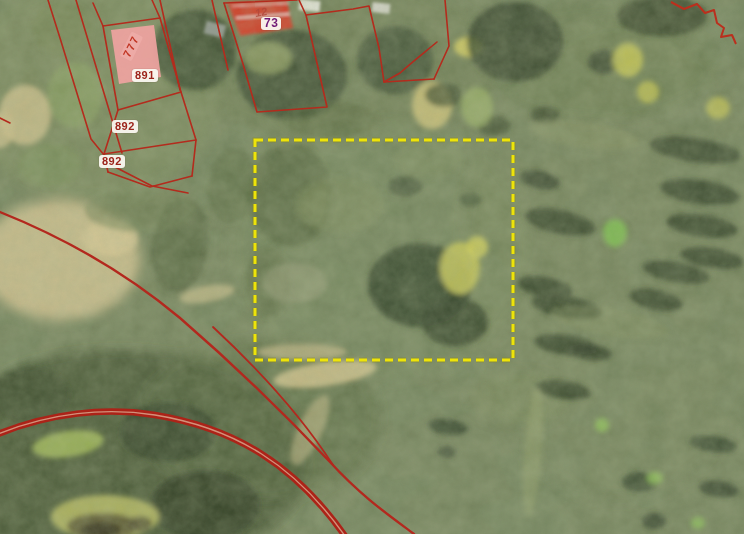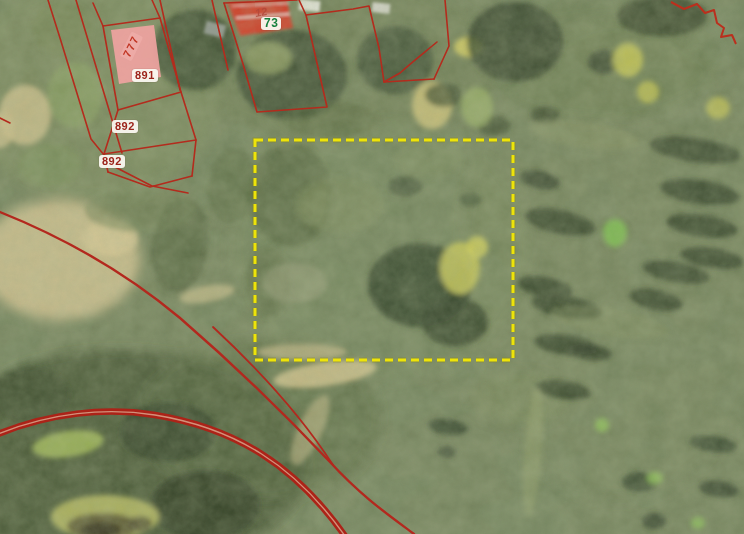--- a/index.html
+++ b/index.html
@@ -210,15 +210,15 @@
       <rect x="255" y="140" width="258" height="220" fill="none" stroke="#eee409" stroke-width="3" stroke-dasharray="8 5"></rect>
     </g>
   </g>
 </svg>
 
 <div class="plabel rotated" style="left:118px;top:40px;">777</div>
 <div class="plabel" style="left:132px;top:69px;text-align:center;">891</div>
 <div class="plabel" style="left:112px;top:120px;">892</div>
 <div class="plabel" style="left:99px;top:155px;">892</div>
 <div class="plabel faint" style="left:252px;top:6px;">12</div>
-<div class="plabel" style="left:261px;top:17px;font-size:12px;color:#15803d;">73</div>
+<div class="plabel" style="left:261px;top:17px;font-size:12px;color:#701a75;">73</div>
 
 </div>
 
 </body></html>

